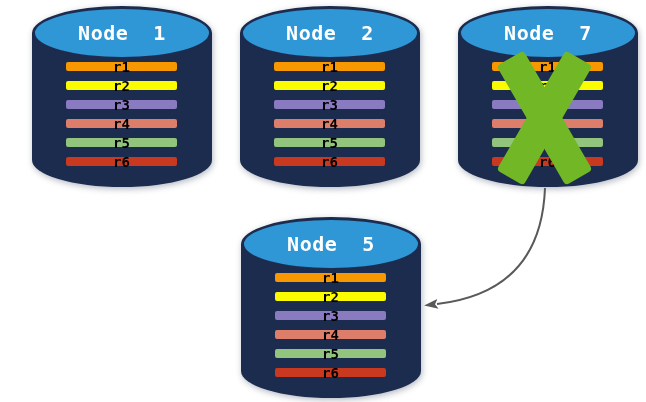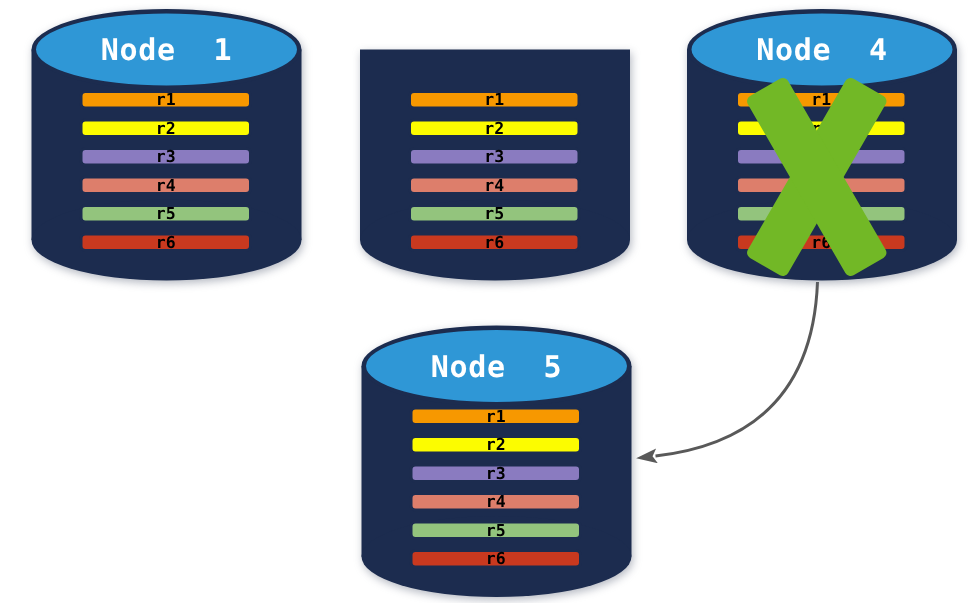--- a/index.html
+++ b/index.html
@@ -12,21 +12,21 @@
   .canvas{position:absolute;left:0;top:0;width:646px;height:402px;}
 
   
   .arrow-layer{position:absolute;left:0;top:0;z-index:1;pointer-events:none;}
 
   
   .node{
     position:absolute;width:180px;height:181px;z-index:2;
     filter:drop-shadow(1px 2px 3px rgba(90,100,120,.45));
   }
-  .node-1{left:21px;top:6px;text-align:right;}
+  .node-1{left:32px;top:6px;text-align:right;}
   .node-2{left:240px;top:6px;}
   .node-3{left:458px;top:6px;}
   .node-4{left:241px;top:217px;}
 
   .cyl-body{
     position:absolute;left:0;top:27px;width:180px;height:127px;
     background:var(--c-body);z-index:1;
   }
   .cyl-bottom{
     position:absolute;left:0;top:127px;width:180px;height:54px;
@@ -49,21 +49,21 @@
     position:absolute;left:32px;top:54px;width:115px;z-index:4;
     display:flex;flex-direction:column;gap:6px;
   }
   .bar{
     height:13px;box-sizing:border-box;
     border:2px solid var(--c-body);border-radius:4px;
     display:flex;align-items:center;justify-content:center;
   }
   .bar span{
     font-family:"DejaVu Sans Mono", monospace;
-    font-weight:bold;font-size:11px;line-height:1;color:#000;
+    font-weight:bold;font-size:14px;line-height:1;color:#000;
   }
 
   
   .x-overlay{position:absolute;left:0;top:0;width:180px;height:181px;z-index:6;}
   .x-arm{
     position:absolute;left:70.5px;top:42.5px;width:31px;height:138px;
     background:var(--c-x);border-radius:4px;
   }
   .x-arm-a{transform:rotate(30deg);}
   .x-arm-b{transform:rotate(-30deg);}
@@ -106,20 +106,23 @@
         </div>
         <div class="bar" style="background: rgb(201, 57, 31);">
           <span style="color: rgb(0, 0, 0);">r6</span>
         </div>
       </div>
   </div>
 
   <div class="node node-2">
     <div class="cyl-body"></div>
     <div class="cyl-bottom"></div>
+    <div class="cyl-top">
+      <span class="node-title">Node  2</span>
+    </div>
     <div class="bars">
         <div class="bar" style="background: rgb(247, 152, 0);">
           <span style="color: rgb(0, 0, 0);">r1</span>
         </div>
         <div class="bar" style="background: rgb(252, 252, 0);">
           <span style="color: rgb(0, 0, 0);">r2</span>
         </div>
         <div class="bar" style="background: rgb(138, 123, 192);">
           <span style="color: rgb(0, 0, 0);">r3</span>
         </div>
@@ -132,21 +135,21 @@
         <div class="bar" style="background: rgb(201, 57, 31);">
           <span style="color: rgb(0, 0, 0);">r6</span>
         </div>
       </div>
   </div>
 
   <div class="node node-3">
     <div class="cyl-body"></div>
     <div class="cyl-bottom"></div>
     <div class="cyl-top">
-      <span class="node-title">Node  4</span>
+      <span class="node-title">Node  7</span>
     </div>
     <div class="bars">
         <div class="bar" style="background: rgb(247, 152, 0);">
           <span style="color: rgb(0, 0, 0);">r1</span>
         </div>
         <div class="bar" style="background: rgb(252, 252, 0);">
           <span style="color: rgb(0, 0, 0);">r2</span>
         </div>
         <div class="bar" style="background: rgb(138, 123, 192);">
           <span style="color: rgb(0, 0, 0);">r3</span>

